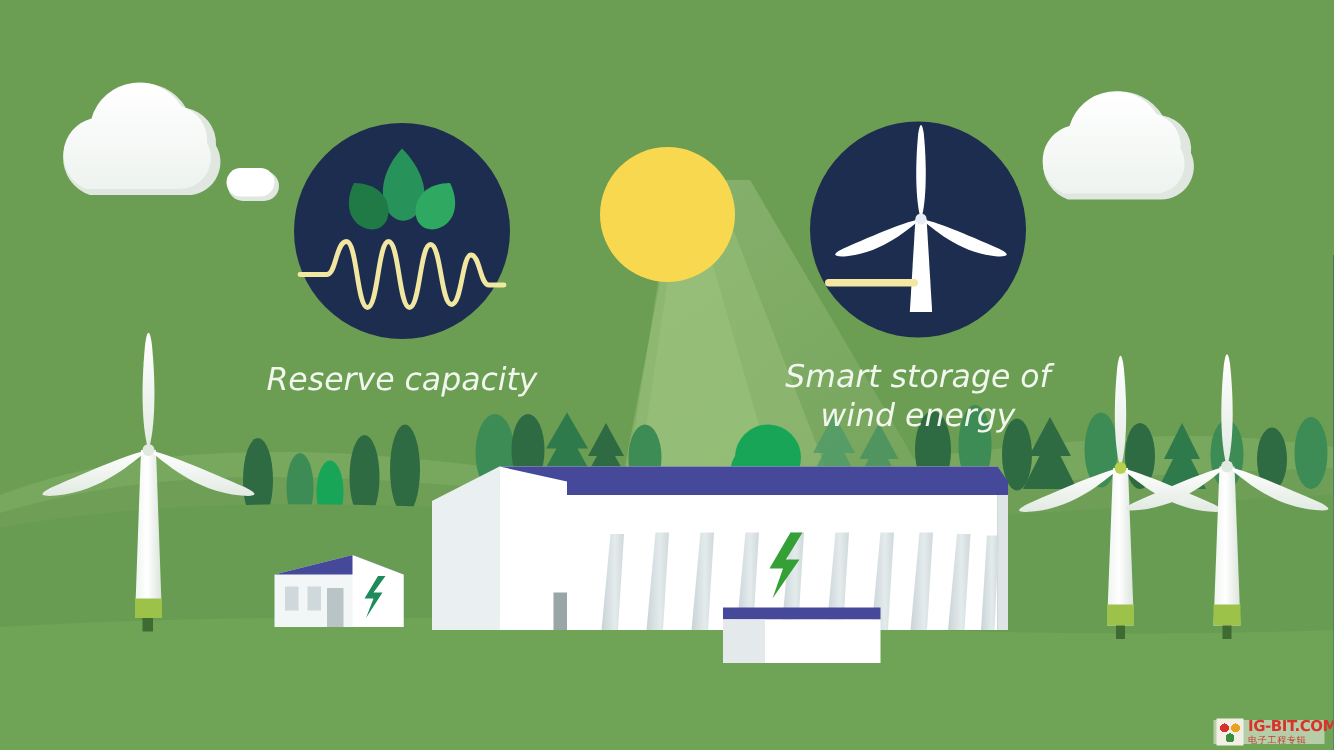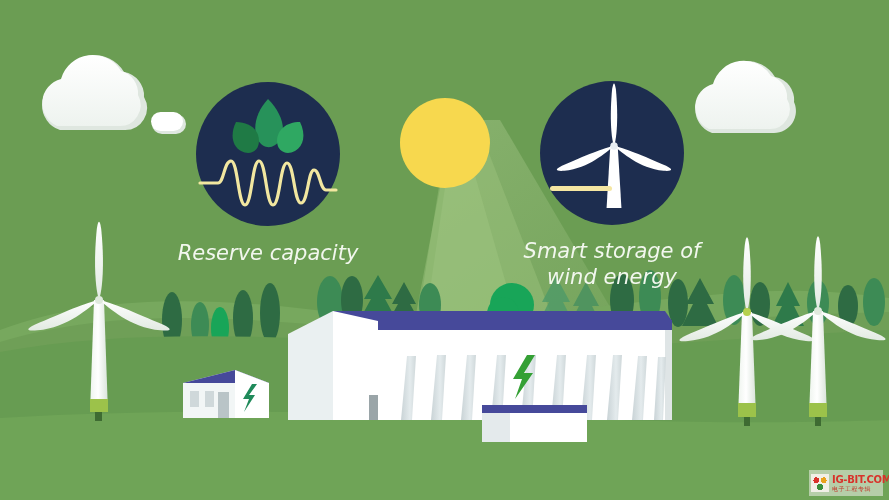--- a/index.html
+++ b/index.html
@@ -24,21 +24,21 @@
     font-family: "DejaVu Sans", sans-serif;
     font-style: italic;
     font-size: 21px;
     fill: #f2f7ee;
   }
   .watermark-wrap {
     position: absolute;
     right: 6px;
     bottom: 4px;
     width: 74px;
-    height: 26px;
+    height: 16px;
     display: flex;
     align-items: center;
     gap: 3px;
     background: rgba(240,240,235,0.55);
     padding: 1px 2px;
     box-sizing: border-box;
     margin-top: 29px;
   }
   .wm-logo {
     width: 18px;

